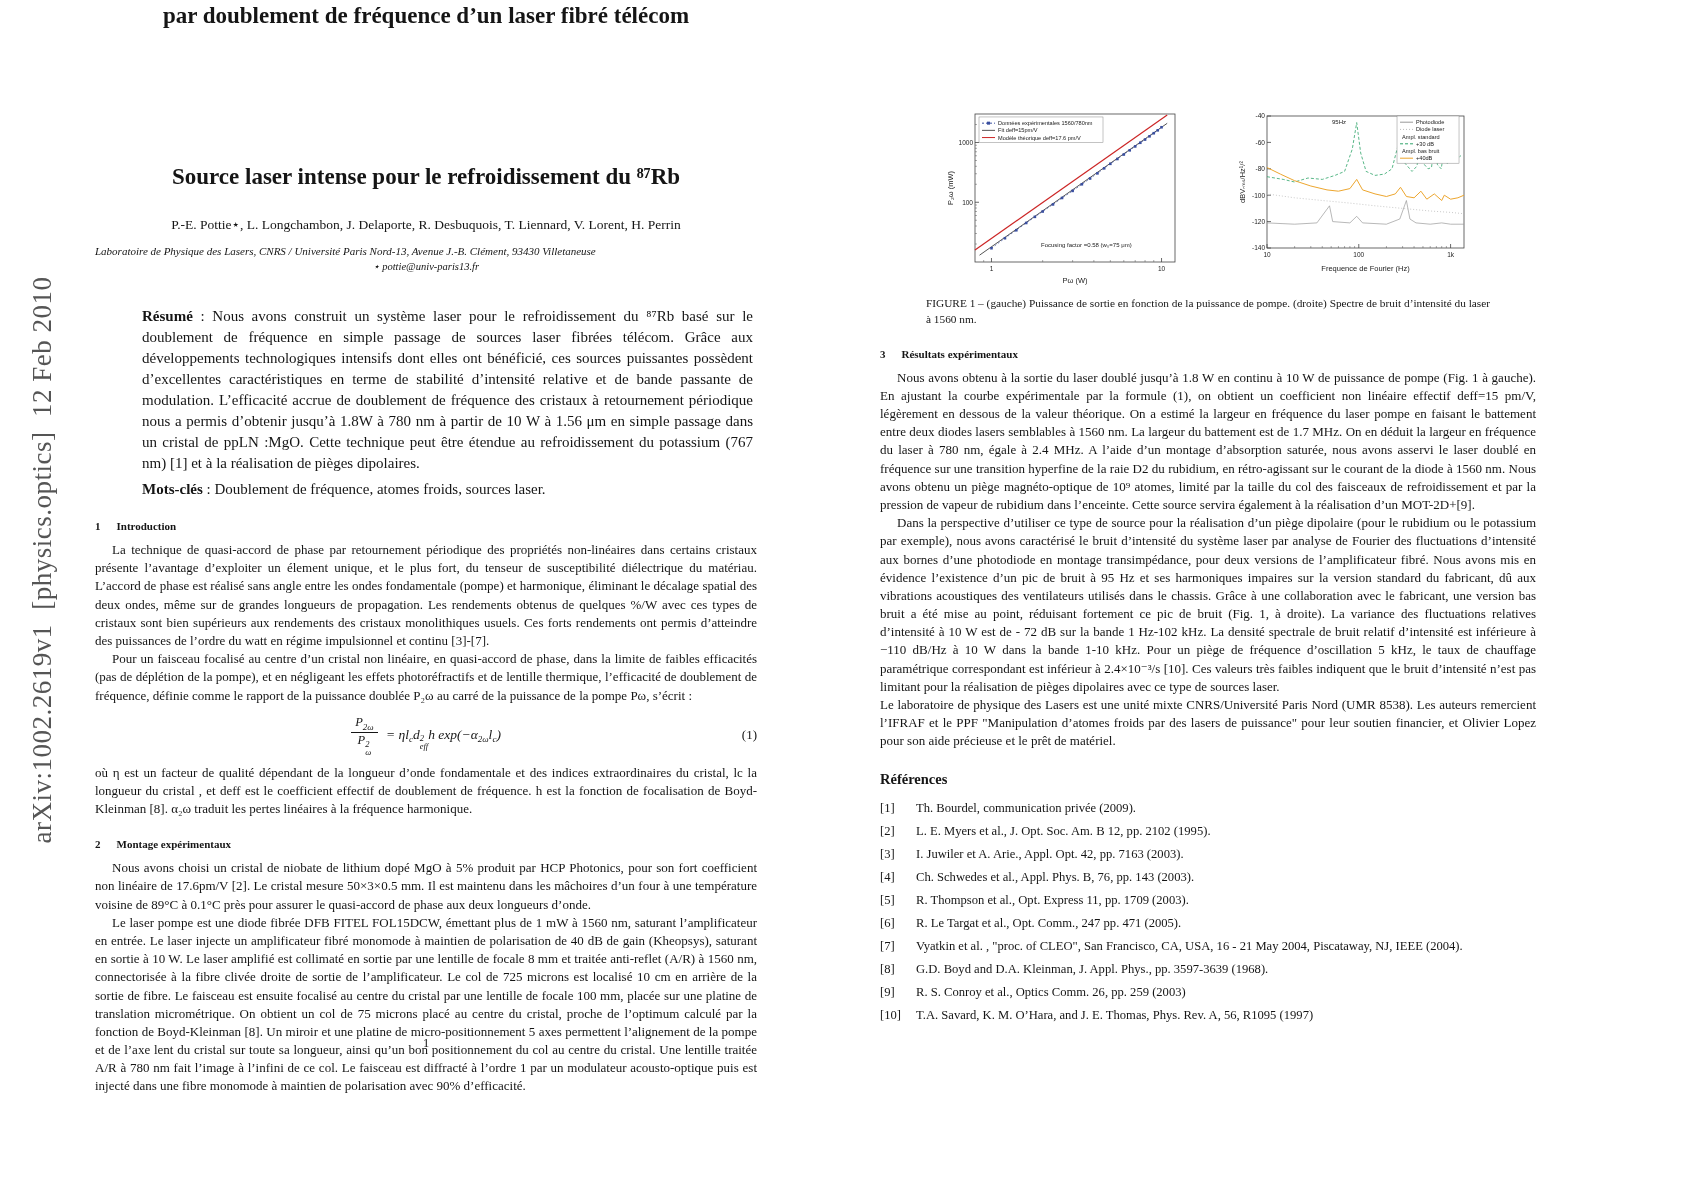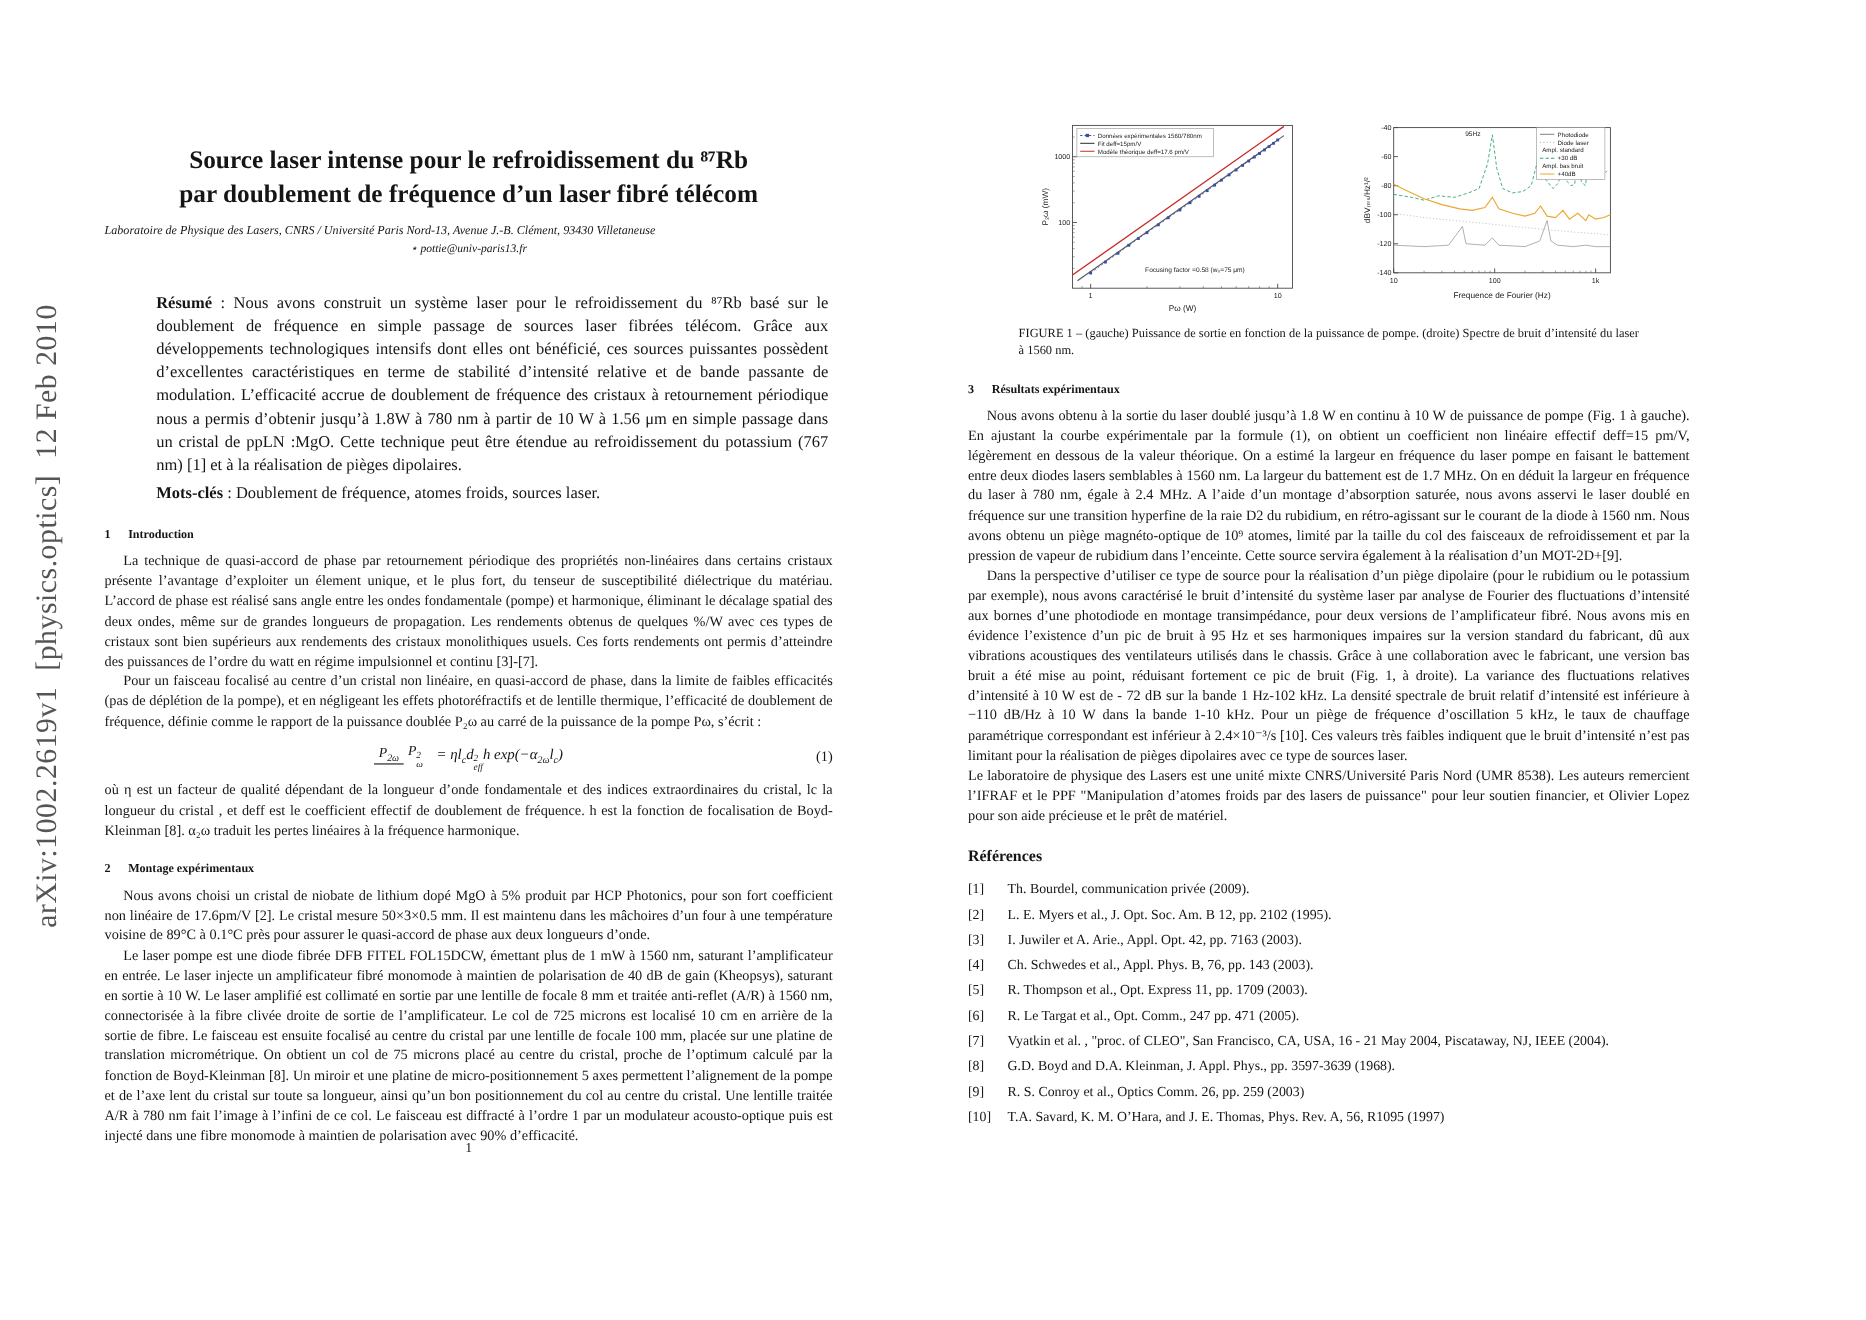--- a/index.html
+++ b/index.html
@@ -18,21 +18,21 @@
   .abstract{margin:34px 4px 0 47px;font-size:15px;line-height:1.4;text-align:justify}
   .abstract.kw{margin-top:5px}
   .blab{font-weight:bold}
   .sechead{font-size:11px;font-weight:bold;margin:20px 0 9px}
   .sechead .sectitle{margin-left:16px}
   p.body{font-size:13px;line-height:1.4;text-align:justify;text-indent:17px}
   p.body.noindent{text-indent:0}
   .eqrow{display:flex;align-items:center;justify-content:center;position:relative;margin:10px 0 8px;font-size:13.5px}
   .eq{font-style:italic}
   .eq sub{font-size:9px}
-  .frac{display:inline-flex;flex-direction:row;align-items:center;vertical-align:middle;margin-right:5px}
+  .frac{display:inline-flex;flex-direction:column;align-items:center;vertical-align:middle;margin-right:5px}
   .fnum,.fden{font-size:12.5px;line-height:1.15;padding:0 4px}
   .fnum{border-bottom:1px solid #151515}
   .supsub{display:inline-flex;flex-direction:column;align-items:flex-start;font-size:8.5px;line-height:8px;vertical-align:-3px}
   .supsub sup,.supsub sub{font-size:8.5px;line-height:8px}
   .eqnum{position:absolute;right:0;font-size:13px}
   .pagenum{position:absolute;left:0;width:662px;top:1036px;text-align:center;font-size:12.5px}
   .figrow{margin-top:106px;display:flex;justify-content:center;align-items:flex-start;gap:52px}
   svg{font-family:"Liberation Sans","DejaVu Sans",sans-serif}
   .caption{margin:10px 46px 0;font-size:11.3px;line-height:1.4;text-align:justify}
   .caption .caplab{font-variant:small-caps}
@@ -40,22 +40,23 @@
   .ref-row{display:flex;font-size:12.6px;line-height:1.35;margin-bottom:6px}
   .ref-label{flex:none;width:36px}
   .ref-text{flex:1}
 </style>
 </head>
 <body>
 
 <div class="watermark">arXiv:1002.2619v1  [physics.optics]  12 Feb 2010</div>
 
 <div class="page page-left">
+  <div class="title">par doublement de fréquence d’un laser fibré télécom</div>
   <div class="title first">Source laser intense pour le refroidissement du ⁸⁷Rb</div>
-  <div class="title">par doublement de fréquence d’un laser fibré télécom</div>
+  <div class="authors">P.-E. Pottie⋆, L. Longchambon, J. Delaporte, R. Desbuquois, T. Liennard, V. Lorent, H. Perrin</div>
   <div class="affil">Laboratoire de Physique des Lasers, CNRS / Université Paris Nord-13, Avenue J.-B. Clément, 93430 Villetaneuse</div>
   <div class="email">⋆ pottie@univ-paris13.fr</div>
 
   <div class="abstract">
     <span class="blab">Résumé</span><span> : Nous avons construit un système laser pour le refroidissement du ⁸⁷Rb basé sur le doublement de fréquence en simple passage de sources laser fibrées télécom. Grâce aux développements technologiques intensifs dont elles ont bénéficié, ces sources puissantes possèdent d’excellentes caractéristiques en terme de stabilité d’intensité relative et de bande passante de modulation. L’efficacité accrue de doublement de fréquence des cristaux à retournement périodique nous a permis d’obtenir jusqu’à 1.8W à 780 nm à partir de 10 W à 1.56 μm en simple passage dans un cristal de ppLN :MgO. Cette technique peut être étendue au refroidissement du potassium (767 nm) [1] et à la réalisation de pièges dipolaires.</span>
   </div>
   <div class="abstract kw">
     <span class="blab">Mots-clés</span><span> : Doublement de fréquence, atomes froids, sources laser.</span>
   </div>
 

